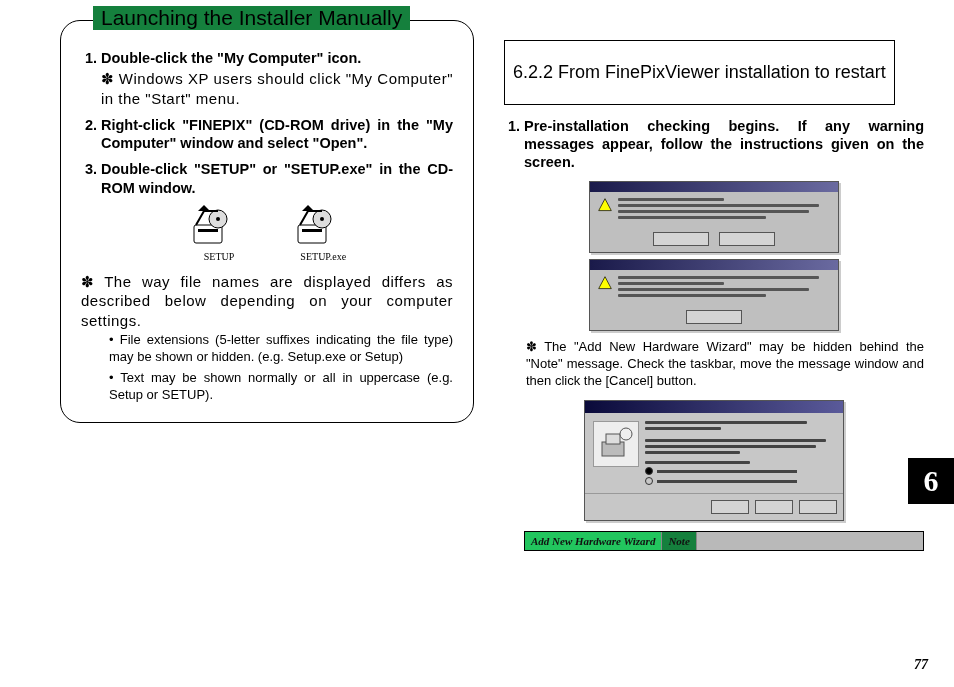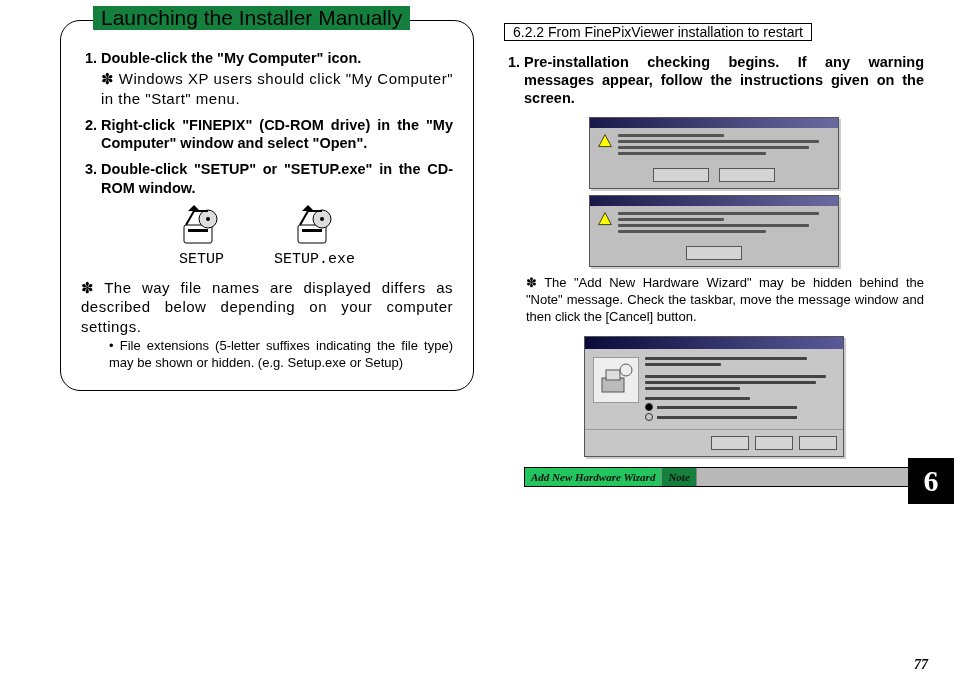--- a/index.html
+++ b/index.html
@@ -90,31 +90,31 @@
     gap: 50px;
     margin: 8px 0 10px 0;
   }
   .setup-item { text-align: center; }
   .setup-icon {
     width: 42px; height: 42px;
     margin: 0 auto 4px auto;
     position: relative;
   }
   .setup-icon svg { display:block; }
-  .setup-label { font-size: 15px; font-family: Liberation Mono, monospace; }
+  .setup-label { font-size: 10px; font-family: Liberation Serif, serif; margin-left: 16px; }
   
   .section-head {
     border: 1.5px solid #000;
-    padding: 0 8px;
-    font-size: 14px;
+    padding: 21px 8px;
+    font-size: 18px;
     font-family: "Helvetica Neue", Arial, sans-serif;
     font-weight: 400;
     width: fit-content;
     margin-bottom: 12px;
-    margin-top: 3px;
+    margin-top: 20px;
   }
   ol.rsteps {
     margin: 0;
     padding-left: 20px;
   }
   ol.rsteps > li {
     font-weight: 700;
     font-size: 14.5px;
     text-align: justify;
     line-height: 1.25;
@@ -282,20 +282,21 @@
               <path d="M8 6 L14 0 L20 6 Z" fill="#000"></path>
             </svg>
           </div>
           <div class="setup-label">SETUP.exe</div>
         </div>
       </div>
 
       <div class="subnote star" style="">The way file names are displayed differs as described below depending on your computer settings.</div>
       <ul class="bullets" style="margin-left:28px">
         <li>File extensions (5-letter suffixes indicating the file type) may be shown or hidden. (e.g. Setup.exe or Setup)</li>
+        <li>Text may be shown normally or all in uppercase (e.g. Setup or SETUP).</li>
       </ul>
     </div>
   </div>
 
   <div class="col">
     <div class="section-head">6.2.2 From FinePixViewer installation to restart</div>
 
     <ol class="rsteps">
       <li>Pre-installation checking begins. If any warning messages appear, follow the instructions given on the screen.</li>
     </ol>

